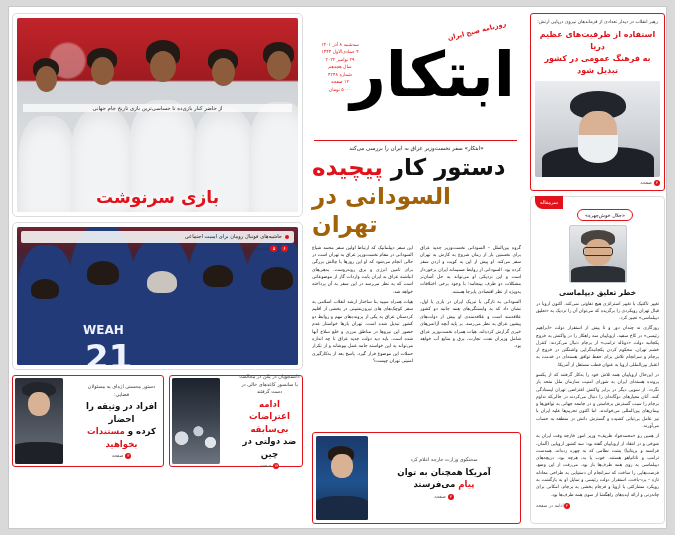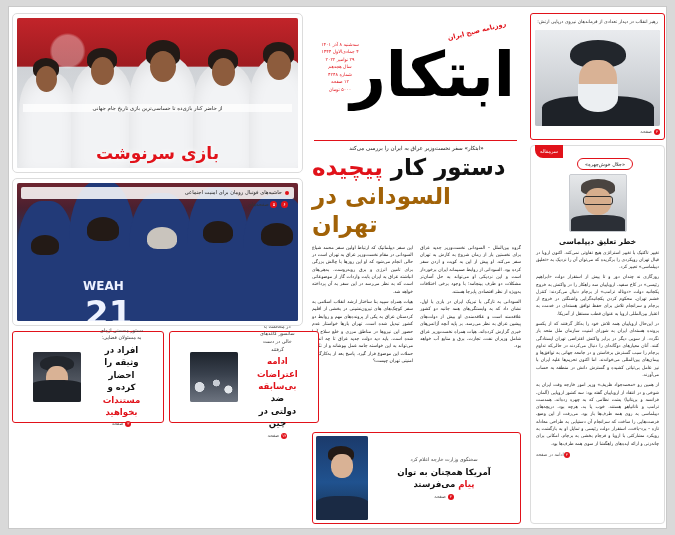--- a/index.html
+++ b/index.html
@@ -20,21 +20,21 @@
   
   .rightcol{
     width:300px;flex:0 0 300px;padding:6px 6px 4px 3px;box-sizing:border-box;
     display:flex;flex-direction:column;gap:5px;
   }
   .photocard{
     border:1px solid #dcdcdc;border-radius:5px;background:#fff;padding:4px;
     box-sizing:border-box;position:relative;
   }
   .ph{position:relative;overflow:hidden;background:#caccd0;}
-  .ph-iran{height:150px;border-radius:2px;}
+  .ph-iran{height:194px;border-radius:2px;}
   .ph-usa{height:138px;border-radius:2px;}
 
   
   .iranbg{position:absolute;inset:0;
     background:
       radial-gradient(circle at 18% 22%, rgba(255,255,255,.35) 0 6%, transparent 7%),
       linear-gradient(180deg,#c2242a 0%,#9e1b20 32%,#cfd2d6 33%,#e8eaec 100%);
   }
   .player{position:absolute;bottom:0;border-radius:40% 40% 0 0;background:#f2f3f5;
     box-shadow:inset 0 8px 16px rgba(0,0,0,.08);}
@@ -63,21 +63,21 @@
     font-size:17px;font-weight:700;color:#e1121a;
     text-shadow:0 0 5px rgba(255,255,255,.95),0 0 10px rgba(255,255,255,.9);
     letter-spacing:-.2px;
   }
   .pgref{position:absolute;top:18px;right:8px;font-size:5px;color:#333;}
   .pgref .pill{display:inline-block;background:#e1121a;color:#fff;border-radius:50%;
     width:7px;height:7px;line-height:7px;text-align:center;font-size:4.6px;margin-right:2px;}
 
   
   .rbot{display:flex;flex-direction:row-reverse;gap:5px;height:92px;}
-  .rbox{border:1px solid #e1121a;border-radius:3px;padding:20px;box-sizing:border-box;
+  .rbox{border:1px solid #e1121a;border-radius:3px;padding:2px;box-sizing:border-box;
     display:flex;flex-direction:row-reverse;gap:19px;background:#fff;}
   .rbox.b1{flex:0 0 152px;}
   .rbox.b2{flex:1;}
   .rimg{flex:0 0 48px;border-radius:2px;overflow:hidden;position:relative;background:#8a8f96;}
   .rtxt{flex:1;display:flex;flex-direction:column;justify-content:center;}
   .kick{font-size:4.9px;color:#3a3a3a;line-height:1.55;text-align:center;}
   .hl-s{font-size:8.6px;font-weight:700;line-height:1.45;text-align:center;margin-top:2px;}
   .more{font-size:4.6px;color:#555;text-align:center;margin-top:3px;}
   .more .pill{display:inline-block;background:#e1121a;color:#fff;border-radius:50%;
     width:6px;height:6px;line-height:6px;text-align:center;font-size:4px;margin-left:2px;}
@@ -321,20 +321,24 @@
           </div>
         </div>
       </div>
     </div>
   </div>
 
   <div class="leftcol">
 
     <div class="leadbox">
       <div class="lead-kick">رهبر انقلاب در دیدار تعدادی از فرماندهان نیروی دریایی ارتش:</div>
+      <div class="lead-hl">
+        <span>استفاده از ظرفیت‌های عظیم دریا</span><br>
+        <span>به فرهنگ عمومی در کشور تبدیل شود</span>
+      </div>
       <div class="leader-photo">
         <div class="leaderbg"></div>
         <div class="robe"></div>
         <div class="turban"></div>
         <div class="face"></div>
         <div class="beard"></div>
       </div>
       <div class="lead-more">
         <span class="pill">۲</span><span>صفحه</span>
       </div>

